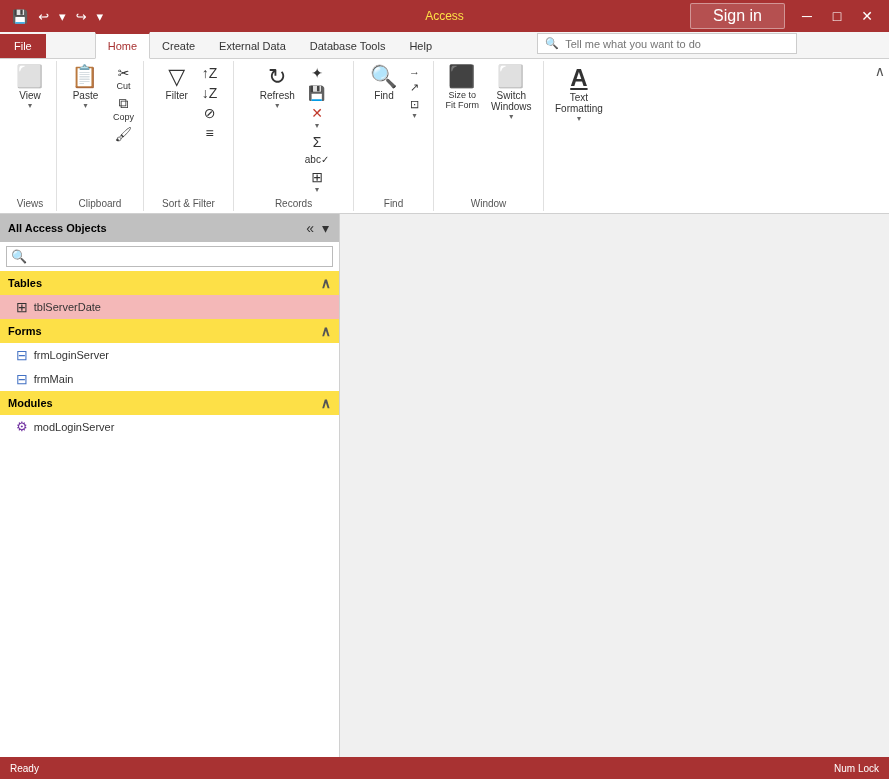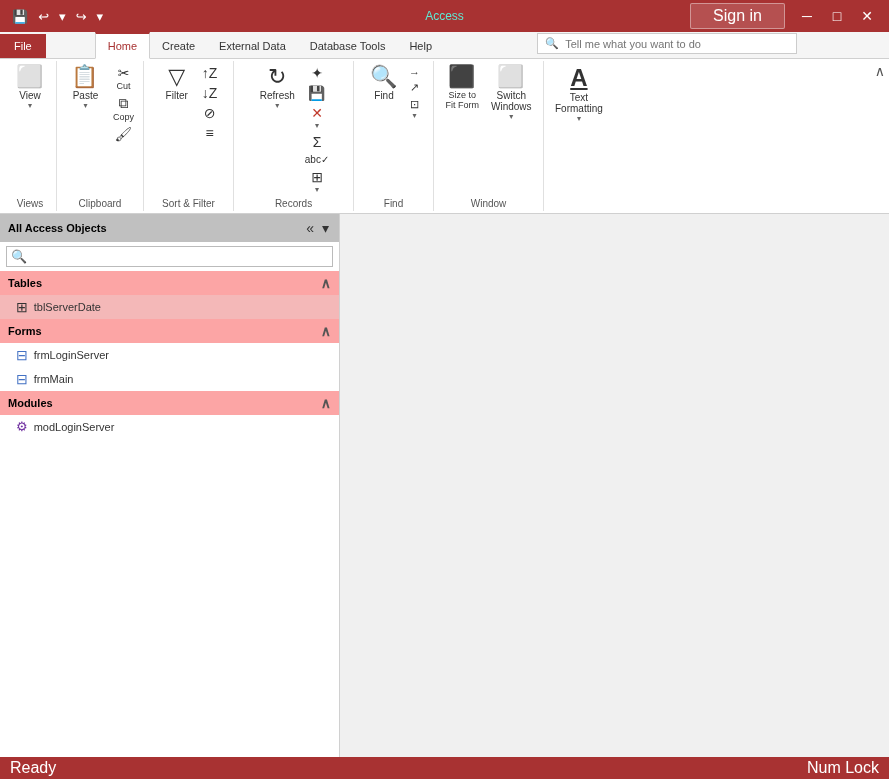--- a/index.html
+++ b/index.html
@@ -1,21 +1,21 @@
 <!DOCTYPE html>
 <html><head>
   <meta charset="utf-8">
   <style>
     * { box-sizing: border-box; margin: 0; padding: 0; }
     body { font-family: 'Segoe UI', Arial, sans-serif; font-size: 11px; background: #f0f0f0; width: 889px; height: 779px; overflow: hidden; display: flex; flex-direction: column; }
 
     
     .title-bar { background: #a83232; height: 32px; display: flex; align-items: center; justify-content: space-between; padding: 0 8px; color: white; flex-shrink: 0; }
     .title-bar-left { display: flex; align-items: center; gap: 4px; }
-    .title-bar-title { color: #5eead4; font-size: 12px; position: absolute; left: 50%; transform: translateX(-50%); }
+    .title-bar-title { color: #fde047; font-size: 12px; position: absolute; left: 50%; transform: translateX(-50%); }
     .title-bar-controls { display: flex; gap: 2px; }
     .title-btn { background: none; border: none; color: white; font-size: 14px; cursor: pointer; width: 28px; height: 28px; display: flex; align-items: center; justify-content: center; }
     .quick-access { display: flex; align-items: center; gap: 2px; }
     .quick-btn { background: none; border: none; color: white; font-size: 13px; cursor: pointer; padding: 2px 4px; }
     .sign-in-btn { background: rgba(255,255,255,0.15); border: 1px solid rgba(255,255,255,0.4); color: white; font-size: 16px; padding: 3px 22px; cursor: pointer; border-radius: 2px; }
     .ribbon-tab { padding: 6px 12px; font-size: 11px; cursor: pointer; border: none; background: none; color: #333; }
     .ribbon-tab.active { background: white; color: #a83232; border-top: 2px solid #a83232; border-left: 1px solid #d0d0d0; border-right: 1px solid #d0d0d0; border-bottom: 1px solid white; margin-bottom: -1px; margin-left: 45px; }
     .file-tab { background: #a83232; color: white; padding: 6px 14px; margin-right: 4px; }
 
     
@@ -39,32 +39,32 @@
 
     
     .nav-pane { width: 340px; background: white; border-right: 1px solid #d0d0d0; display: flex; flex-direction: column; flex-shrink: 0; }
     .nav-header { background: #c0c0c0; padding: 6px 8px; display: flex; align-items: center; justify-content: space-between; font-size: 11px; font-weight: 600; }
     .nav-header-controls { display: flex; gap: 4px; }
     .nav-ctrl-btn { background: none; border: none; cursor: pointer; font-size: 14px; color: #333; padding: 0 2px; }
     .nav-search { display: flex; align-items: center; border: 1px solid #bbb; margin: 4px 6px; background: white; }
     .nav-search input { flex: 1; border: none; outline: none; font-size: 11px; padding: 3px 5px; }
     .nav-search-btn { background: none; border: none; cursor: pointer; padding: 2px 4px; font-size: 13px; color: #555; }
 
-    .nav-section-header { display: flex; align-items: center; justify-content: space-between; padding: 4px 8px; background: #fca5a5; font-size: 11px; font-weight: 600; cursor: pointer; }
+    .nav-section-header { display: flex; align-items: center; justify-content: space-between; padding: 4px 8px; background: #fde047; font-size: 11px; font-weight: 600; cursor: pointer; }
     .nav-section-toggle { font-size: 14px; color: #555; }
     .nav-item { display: flex; align-items: center; padding: 4px 16px; cursor: pointer; font-size: 11px; color: #333; gap: 6px; }
     .nav-item.selected { background: #f4b8b8; }
     .nav-item-icon { font-size: 14px; }
 
     
     .content-area { flex: 1; background: #f0f0f0; }
 
     
     .status-bar { background: #a83232; height: 22px; display: flex; align-items: center; justify-content: space-between; padding: 0 10px; flex-shrink: 0; }
-    .status-text { color: white; font-size: 16px; }
+    .status-text { color: white; font-size: 10px; }
 
     .large-icon { font-size: 26px; line-height: 1; }
     .medium-icon { font-size: 18px; line-height: 1; }
 
     
     .dropdown-arrow { font-size: 8px; color: #666; }
   </style>
 </head>
 <body>
 

